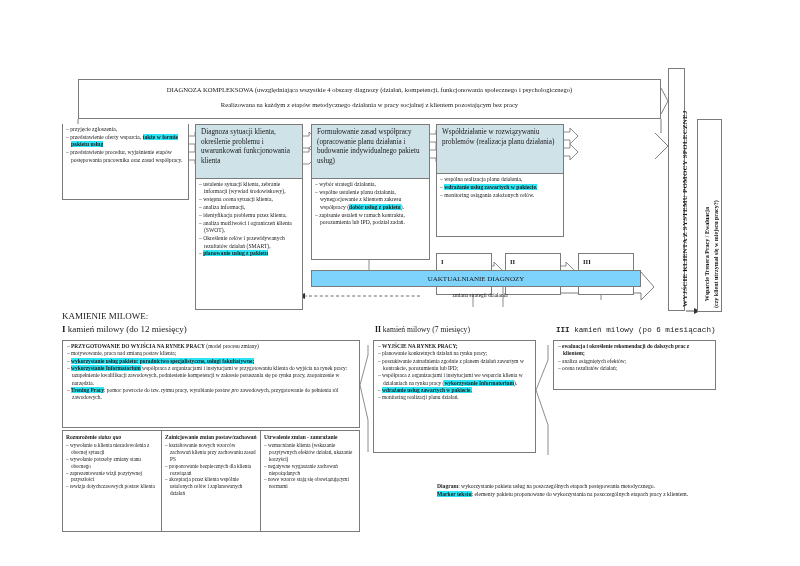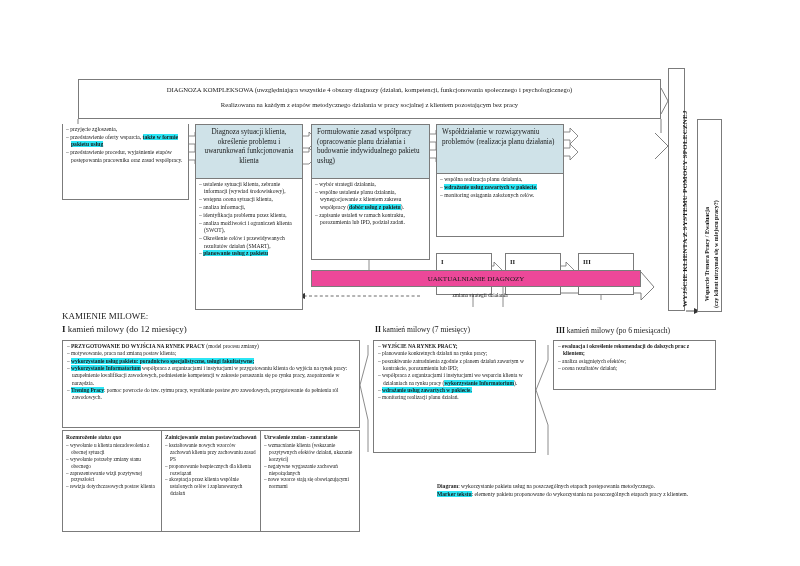--- a/index.html
+++ b/index.html
@@ -30,59 +30,59 @@
 
   
   .stage{position:absolute;}
   .stage .hdr{width:100%;}
   .stage .body{width:100%;}
 
   #st1{left:62px;top:124px;width:125px;}
   #st1 .hdr{height:58px;}
   #st1 .body{height:75px;}
   #st2{left:195px;top:124px;width:106px;}
-  #st2 .hdr{height:53px;text-align:center;}
+  #st2 .hdr{height:53px;}
   #st2 .body{height:130px;}
   #st3{left:311px;top:124px;width:117px;}
   #st3 .hdr{height:53px;}
   #st3 .body{height:80px;}
   #st4{left:436px;top:124px;width:126px;}
   #st4 .hdr{height:48px;}
   #st4 .body{height:62px;}
   #st5{left:573px;top:124px;width:81px;}
   #st5 .hdr{height:48px;}
   #st5 .body{height:72px;}
 
   
   .ms{position:absolute;border:1px solid #7b7b7b;background:#fff;
       font-size:6.6px;font-weight:bold;line-height:1.45;padding:3px 4px;}
   #ms1{left:436px;top:253px;width:46px;height:34px;}
   #ms2{left:505px;top:253px;width:46px;height:34px;}
   #ms3{left:578px;top:253px;width:46px;height:34px;}
 
   
-  #uakt{left:311px;top:270px;width:330px;height:17px;border:1px solid #7b7b7b;background:#ec4899;}
+  #uakt{left:311px;top:270px;width:330px;height:17px;border:1px solid #7b7b7b;background:#7dd3fc;}
   #uakt .t{text-align:center;font-size:7px;line-height:17px;}
   #zmiana{left:400px;top:292px;width:160px;text-align:center;font-size:5.4px;}
 
   
   .vbar{position:absolute;border:1px solid #7b7b7b;background:#fff;}
   .vtxt{position:absolute;transform-origin:0 0;white-space:nowrap;}
   #wyjscie{left:668px;top:68px;width:17px;height:243px;}
   #wyjscie .vtxt{left:12px;top:238px;transform:rotate(-90deg);
      font-size:7px;font-weight:bold;letter-spacing:0.2px;}
   #trener{left:697px;top:119px;width:25px;height:193px;}
   #trener .vtxt{left:5px;top:188px;transform:rotate(-90deg);
      font-size:6px;font-weight:bold;text-align:center;line-height:1.5;}
 
   
   #kamienie{left:62px;top:310px;font-size:9px;line-height:1.45;}
   .colhead{position:absolute;font-size:7.6px;}
   #ch2{left:375px;top:325px;}
-  #ch3{left:556px;top:326px;}
+  #ch3{left:556px;top:326px;font-family:Liberation Mono, monospace;}
 
   
   #p1{left:62px;top:340px;width:298px;height:88px;border:1px solid #7b7b7b;background:#fff;}
   #p1 ul{margin:0;padding:2px 4px;list-style:none;}
   #p1 li{font-size:5.4px;line-height:1.36;padding-left:5px;text-indent:-5px;}
   #p1 li:before{content:"\2013\00a0";}
 
   #p1sub{left:62px;top:430px;width:298px;height:102px;border:1px solid #7b7b7b;background:#fff;display:flex;}
   #p1sub .sc{flex:1;border-right:1px solid #7b7b7b;padding:3px 3px;}
   #p1sub .sc:last-child{border-right:none;}

